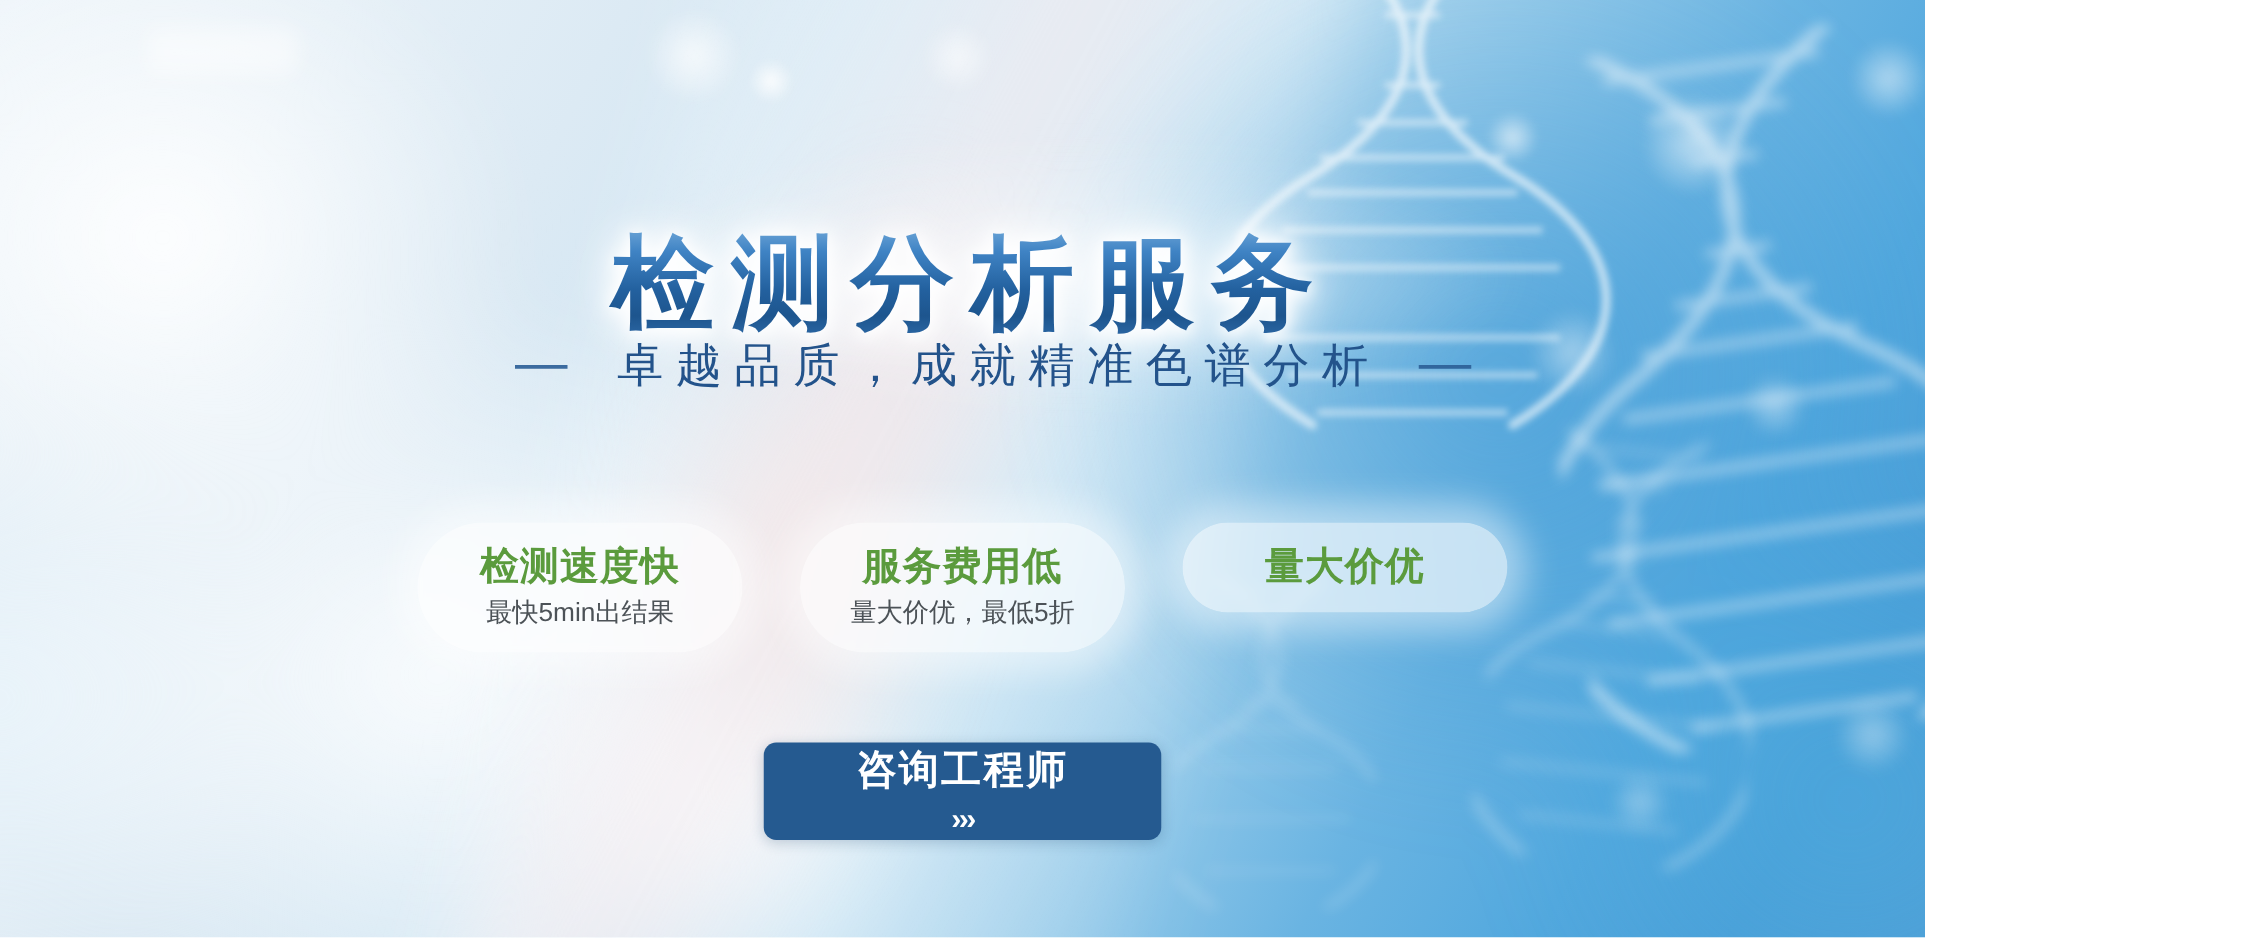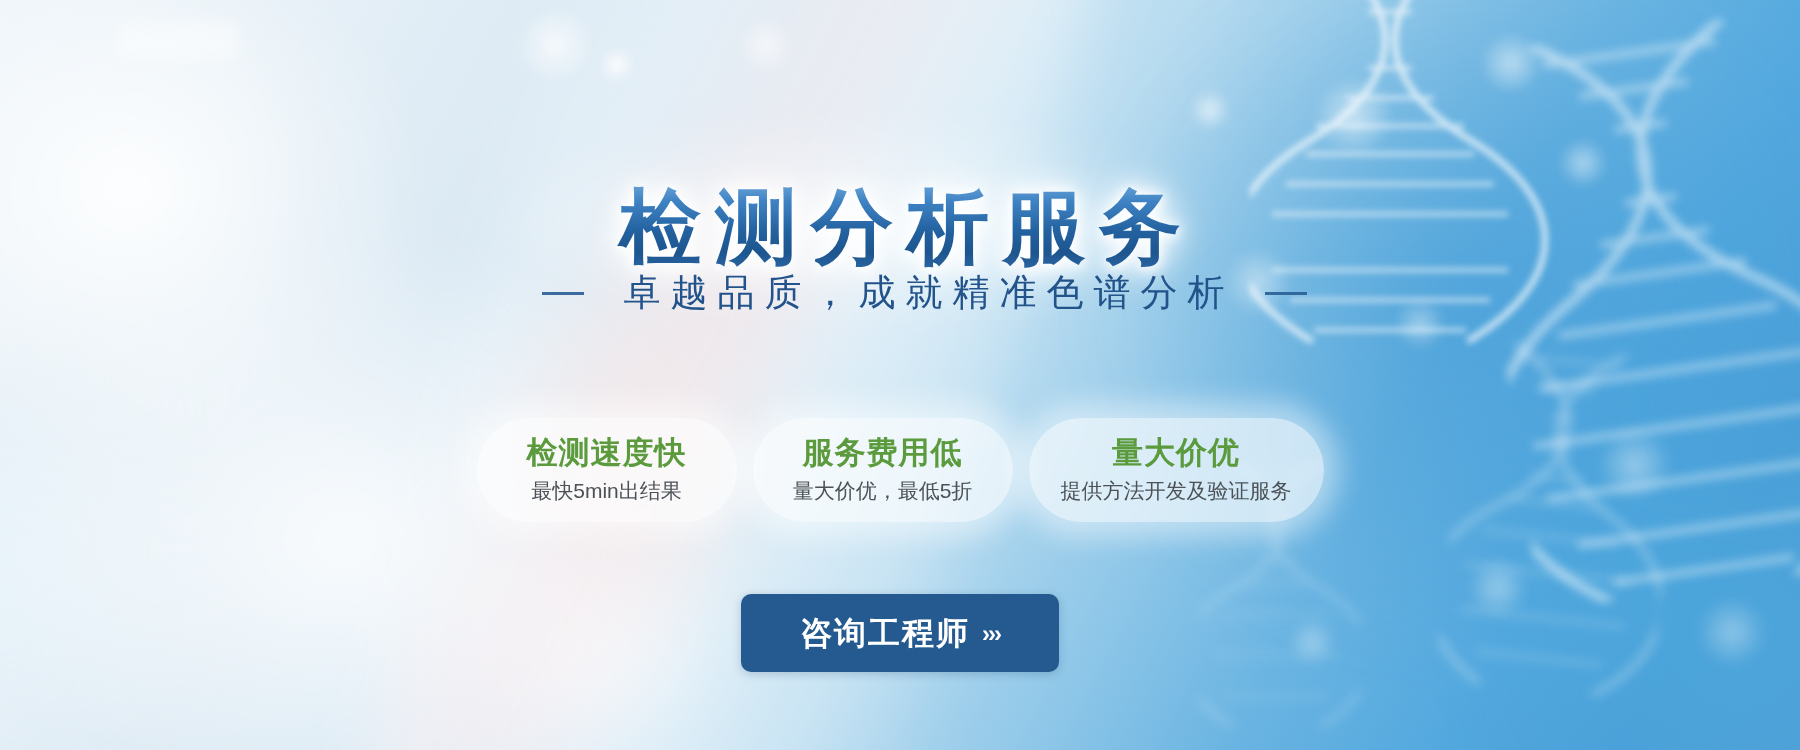--- a/index.html
+++ b/index.html
@@ -6,21 +6,21 @@
     margin: 0;
     padding: 0;
     background: #ffffff;
   }
   body {
     font-family: "Liberation Sans", "DejaVu Sans", sans-serif;
   }
 
   .banner {
     position: relative;
-    width: 1800px;
+    width: 1540px;
     height: 750px;
     overflow: hidden;
     background: linear-gradient(118deg,
         #eef5fa 0%,
         #e6f0f7 14%,
         #dceaf4 26%,
         #d2e6f3 36%,
         #cfe6f4 44%,
         #b9dcf0 54%,
         #93c9e9 64%,
@@ -166,21 +166,21 @@
     white-space: nowrap;
   }
 
   .features {
     position: absolute;
     top: 418px;
     left: 0; right: 0;
     display: flex;
     justify-content: center;
     align-items: flex-start;
-    gap: 16px;
+    gap: 46px;
   }
   .feature-pill {
     border-radius: 52px;
     padding: 16px 32px 18px;
     min-width: 196px;
     text-align: center;
     background: rgba(255,255,255,0.66);
     box-shadow: 0 0 26px 16px rgba(255,255,255,0.45);
     backdrop-filter: blur(3px);
   }
@@ -218,20 +218,21 @@
     border: none;
     border-radius: 10px;
     background: #255a90;
     color: #ffffff;
     font-family: inherit;
     font-size: 32px;
     font-weight: 700;
     letter-spacing: 2px;
     cursor: pointer;
     box-shadow: 0 2px 10px rgba(20,60,100,0.22);
+    flex-direction: column;
   }
   .cta-label { line-height: 1; }
   .cta-arrows {
     font-size: 24px;
     font-weight: 700;
     letter-spacing: -2px;
     line-height: 1;
     transform: translateY(1px);
   }
 </style>
@@ -365,21 +366,20 @@
         <div class="feature-desc">最快5min出结果</div>
       </div>
 
       <div class="feature-pill">
         <div class="feature-title">服务费用低</div>
         <div class="feature-desc">量大价优，最低5折</div>
       </div>
 
       <div class="feature-pill">
         <div class="feature-title">量大价优</div>
-        <div class="feature-desc">提供方法开发及验证服务</div>
       </div>
 
 
     </div>
 
     <div class="cta-wrap">
       <button class="cta-button">
         <span class="cta-label">咨询工程师</span>
         <span class="cta-arrows">›››</span>
       </button>

